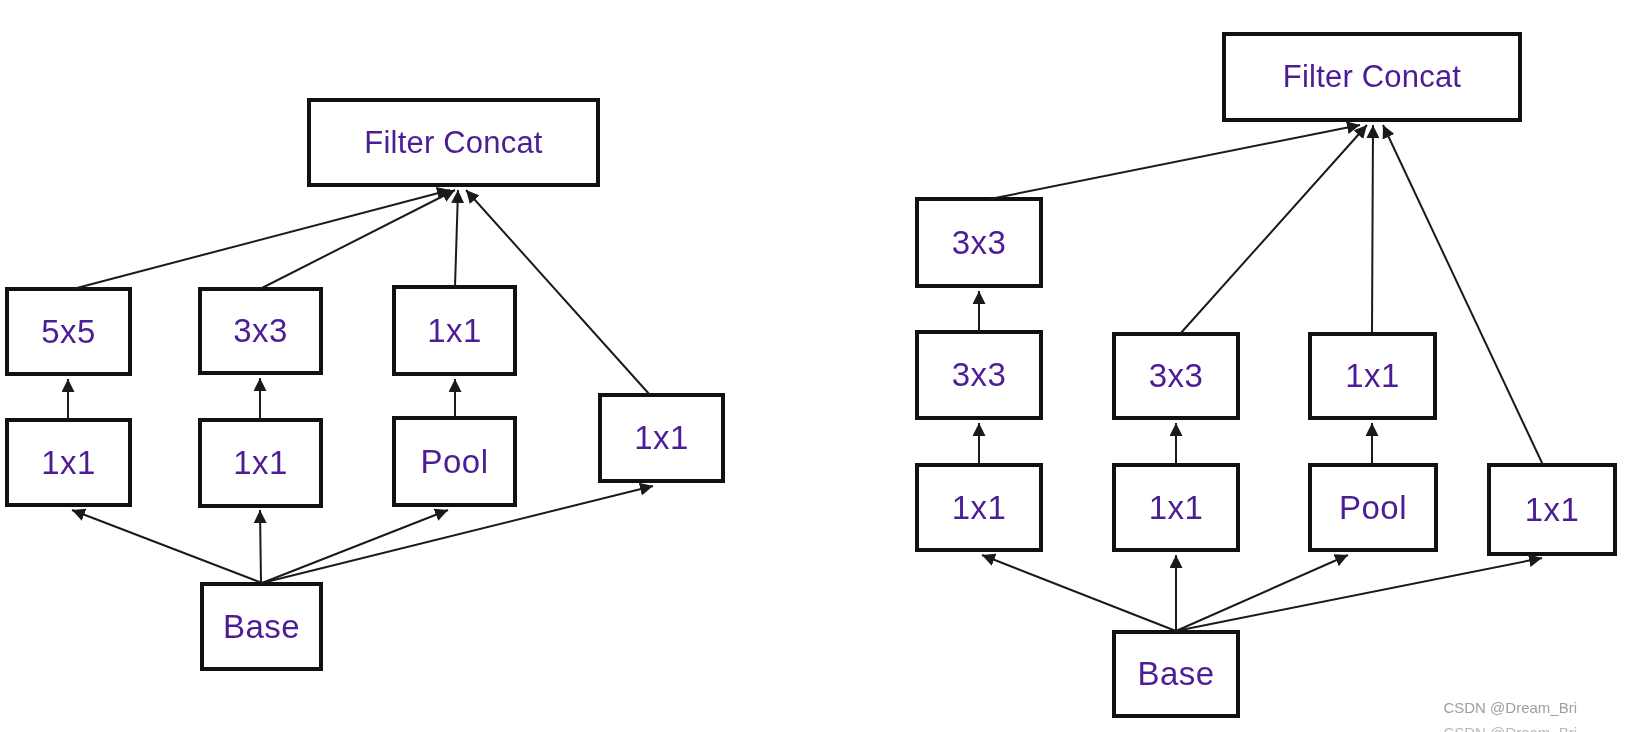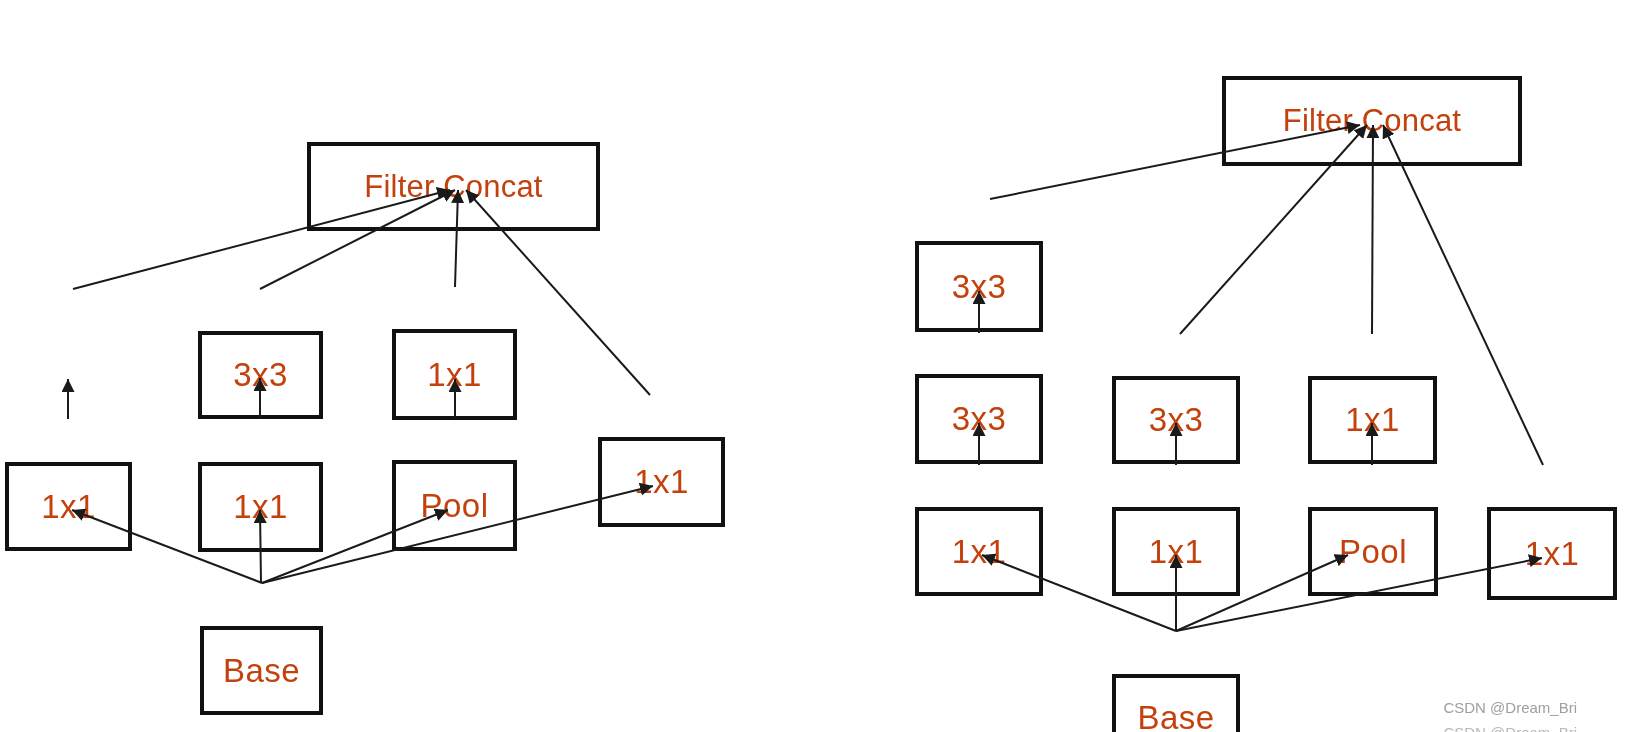--- a/index.html
+++ b/index.html
@@ -12,25 +12,24 @@
     font-family: "Liberation Sans", "DejaVu Sans", sans-serif;
   }
   .node {
     position: absolute;
     box-sizing: border-box;
     background: #ffffff;
     border: 4px solid #111111;
     display: flex;
     align-items: center;
     justify-content: center;
-    color: #c2410c;
+    color: #4c1d95;
     font-size: 33px;
     letter-spacing: 0.5px;
     z-index: 1;
-    margin-top: 44px;
   }
   .node.concat { font-size: 31px; letter-spacing: 0.2px; }
   #edges {
     position: absolute;
     left: 0; top: 0;
     z-index: 2;
     pointer-events: none;
   }
   
   #l-fc   { left: 307px; top:  98px; width: 293px; height: 89px; }
@@ -104,20 +103,21 @@
       <line x1="1372" y1="465" x2="1372" y2="423" marker-end="url(#arrow)"></line>
 
       <line x1="1176" y1="631" x2="982" y2="555" marker-end="url(#arrow)"></line>
       <line x1="1176" y1="631" x2="1176" y2="555" marker-end="url(#arrow)"></line>
       <line x1="1176" y1="631" x2="1348" y2="555" marker-end="url(#arrow)"></line>
       <line x1="1176" y1="631" x2="1542" y2="558" marker-end="url(#arrow)"></line>
     </g>
   </svg>
 
   <div class="node concat" id="l-fc">Filter Concat</div>
+  <div class="node" id="l-5x5">5x5</div>
   <div class="node" id="l-3x3">3x3</div>
   <div class="node" id="l-1x1t">1x1</div>
   <div class="node" id="l-1x1a">1x1</div>
   <div class="node" id="l-1x1b">1x1</div>
   <div class="node" id="l-pool">Pool</div>
   <div class="node" id="l-1x1r">1x1</div>
   <div class="node" id="l-base">Base</div>
 
   <div class="node concat" id="r-fc">Filter Concat</div>
   <div class="node" id="r-3x3t">3x3</div>

